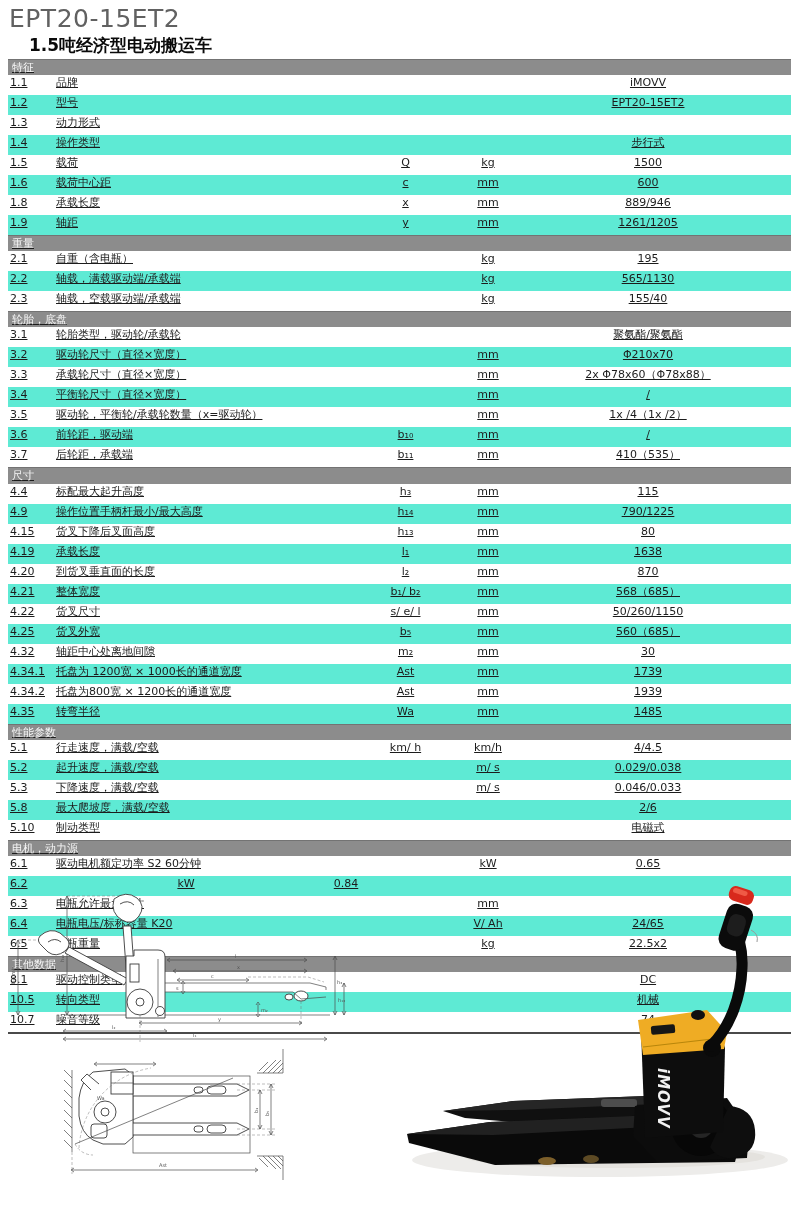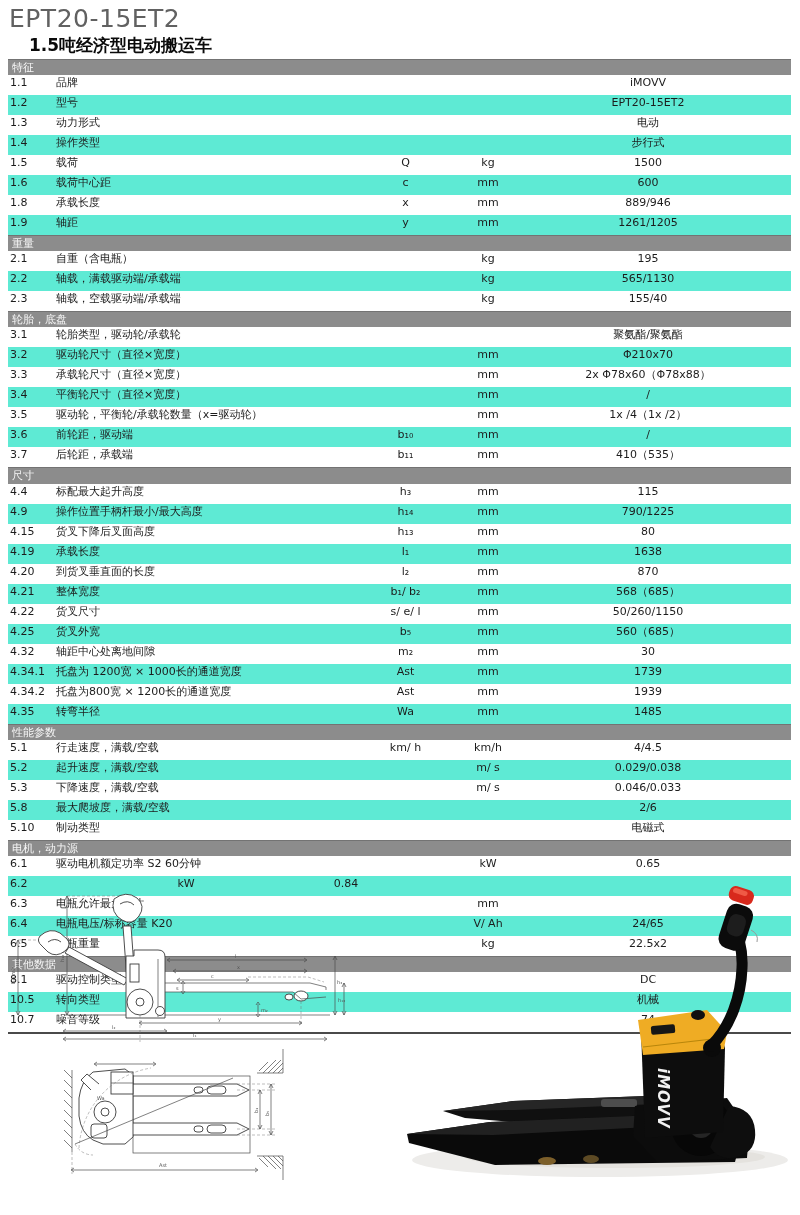--- a/index.html
+++ b/index.html
@@ -1,21 +1,21 @@
 <!DOCTYPE html>
 <html><head>
 <meta charset="utf-8">
 <style>
   html,body{margin:0;padding:0;background:#fff;}
   body{width:800px;height:1215px;position:relative;overflow:hidden;
        font-family:"DejaVu Sans","Liberation Sans",sans-serif;color:#1c1c1c;}
   .page-title{position:absolute;left:9px;top:4px;font-size:25px;font-weight:400;
       color:#616161;letter-spacing:.5px;}
   .page-subtitle{position:absolute;left:9px;top:34px;font-size:17px;font-weight:bold;color:#0a0a0a;margin-left:20px;}
-  .spec-table{position:absolute;left:8px;top:59px;width:783px;}
+  .spec-table{position:absolute;left:8px;top:59px;width:783px;text-decoration:underline;}
   .section-header{height:16.16px;line-height:16.16px;background:#8c8c8c;color:#f7f7f7;
       font-size:11px;padding-left:4px;box-sizing:border-box;border-top:1px solid #737373;
       overflow:hidden;}
   .spec-row{height:20px;line-height:16.16px;display:flex;font-size:11px;overflow:hidden;}
   .spec-row.alt{background:#5eead4;}
   .col{display:block;white-space:nowrap;overflow:hidden;}
   .col-idx{width:48px;padding-left:2px;box-sizing:border-box;}
   .col-desc{flex:1;}
   .col-sym{width:95px;text-align:center;}
   .col-unit{width:70px;text-align:center;}
@@ -51,21 +51,20 @@
       <span class="col col-sym"></span>
       <span class="col col-unit"></span>
       <span class="col col-val">EPT20-15ET2</span>
       <span class="col col-end"></span>
     </div>
     <div class="spec-row">
       <span class="col col-idx">1.3</span>
       <span class="col col-desc">动力形式</span>
       <span class="col col-sym"></span>
       <span class="col col-unit"></span>
-      <span class="col col-val">电动</span>
       <span class="col col-end"></span>
     </div>
     <div class="spec-row alt">
       <span class="col col-idx">1.4</span>
       <span class="col col-desc">操作类型</span>
       <span class="col col-sym"></span>
       <span class="col col-unit"></span>
       <span class="col col-val">步行式</span>
       <span class="col col-end"></span>
     </div>

